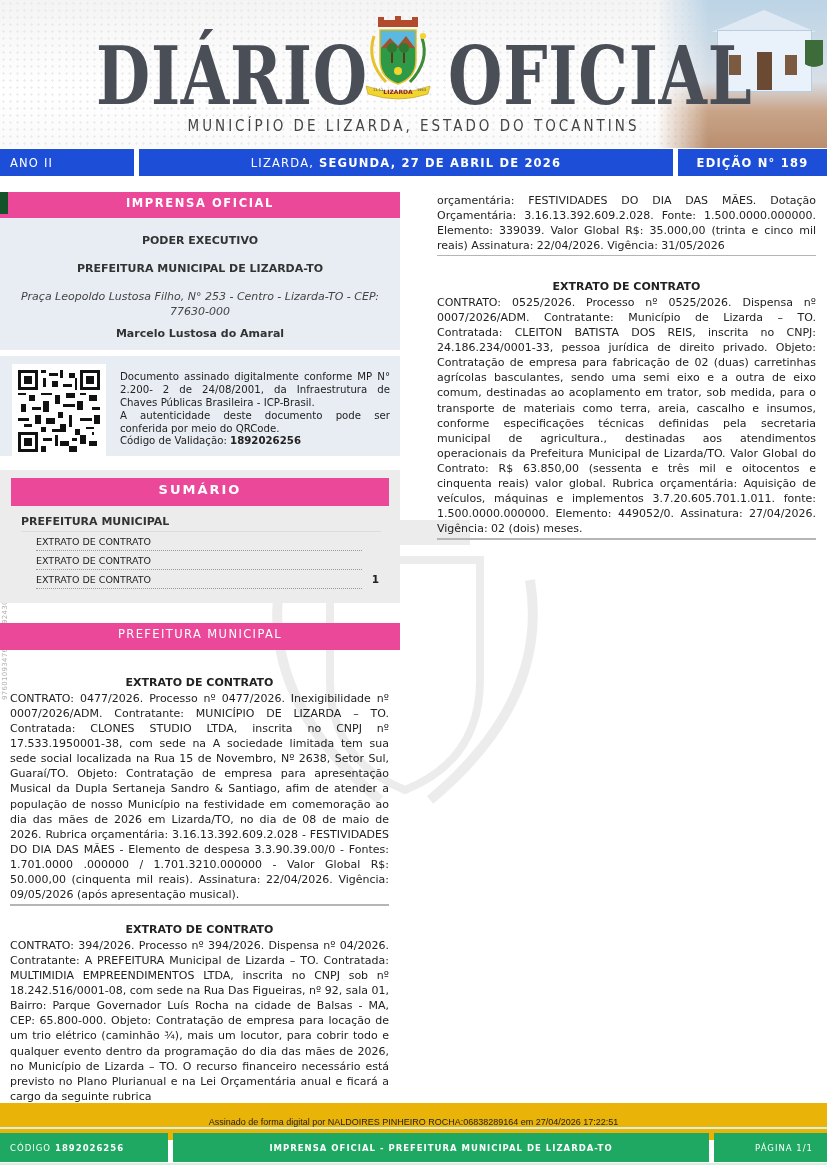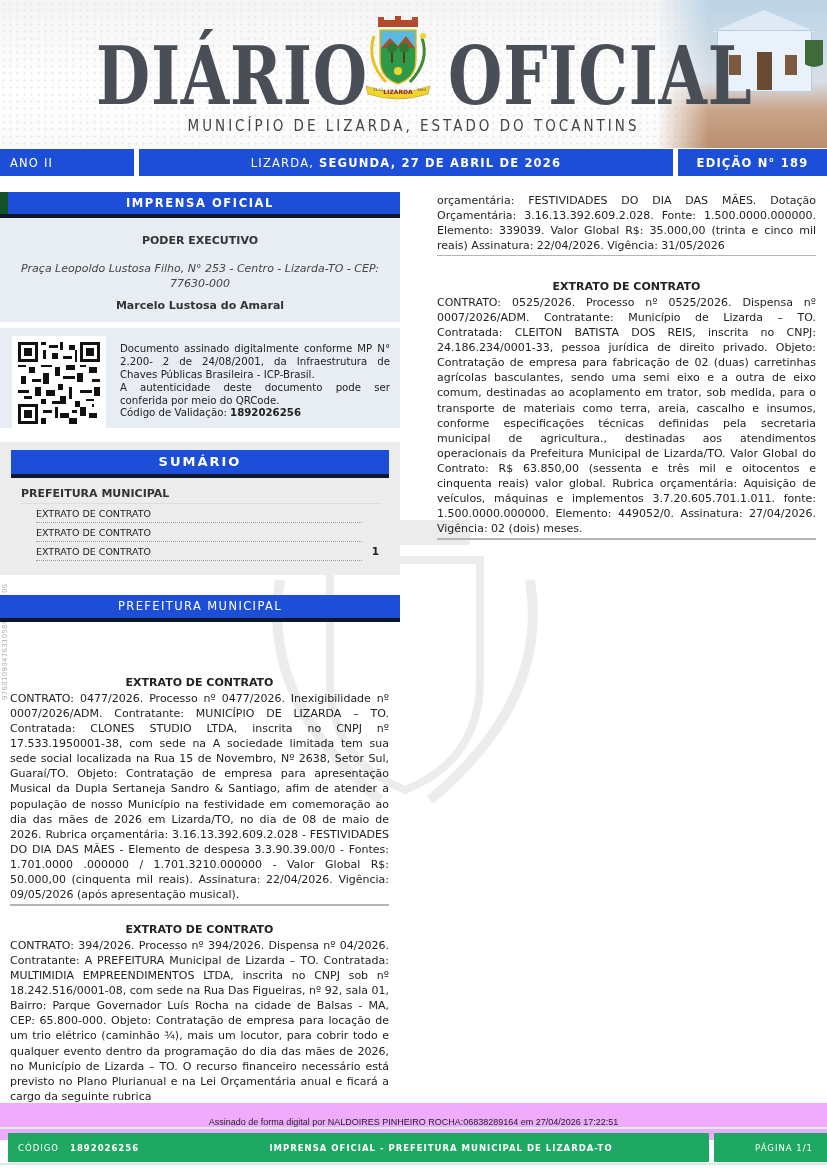--- a/index.html
+++ b/index.html
@@ -36,23 +36,23 @@
   .infobar { position: absolute; top: 149px; left: 0; width: 827px; height: 27px; }
   .infobar .seg { position: absolute; top: 0; height: 27px; background: #1d4ed8; color: #fff;
     display: flex; align-items: center; font-size: 11.5px; letter-spacing: 1.2px; }
   .seg-ano { left: 0; width: 134px; padding-left: 10px; }
   .seg-date { left: 139px; width: 534px; justify-content: center; }
   .seg-edicao { left: 678px; width: 149px; justify-content: center; font-weight: bold; }
   .seg-date b { font-weight: bold; margin-left: 5px; }
 
   
   .left-col { position: absolute; left: 0; top: 192px; width: 400px; }
-  .section-band { position: relative; height: 26px; background: #1d4ed8; color: #fff;
+  .section-band { position: relative; height: 26px; background: #ec4899; color: #fff;
     display: flex; align-items: center; justify-content: center; font-weight: bold;
-    font-size: 11.5px; letter-spacing: 1.6px; border-bottom: 4px solid #0f172a; }
+    font-size: 11.5px; letter-spacing: 1.6px; border-bottom: 4px solid #ec4899; }
   .band-imprensa { width: 400px; margin-left: 0; }
   .band-imprensa::before { content: ""; position: absolute; left: 0; top: 0; width: 8px; height: 100%; background: #14532a; }
 
   .exec-box { width: 400px; background: #e8edf3; padding: 16px 12px 10px; text-align: center; font-size: 11px; color: #333; }
   .exec-box .h { font-weight: bold; margin-bottom: 15px; }
   .exec-box .addr { color: #444; margin-bottom: 7px; line-height: 1.35; font-style: italic; }
   .exec-box .mayor { font-weight: bold; }
 
   .sig-box { width: 400px; margin-top: 6px; background: #e8edf3; padding: 8px 10px 12px 12px; display: flex; height: 100px; }
   .qr { width: 94px; height: 94px; background: #fff; padding: 6px; flex-shrink: 0; }
@@ -78,26 +78,26 @@
   .art4 { position: absolute; left: 437px; top: 279px; width: 379px; }
 
   
   .watermark { position: absolute; left: 260px; top: 520px; width: 290px; height: 300px; opacity: .07; pointer-events: none; }
 
   
   .side-code { position: absolute; left: 1px; top: 700px; transform: rotate(-90deg); transform-origin: left top;
     font-size: 7px; color: #b0b0b0; letter-spacing: .3px; white-space: nowrap; }
 
   
-  .signed-bar { position: absolute; left: 0; top: 1103px; width: 827px; height: 37px; background: #f0abfc;
+  .signed-bar { position: absolute; left: 0; top: 1103px; width: 827px; height: 37px; background: #eab308;
     font-family: "Liberation Sans", sans-serif; font-size: 9px; color: #222; display: flex; align-items: center; justify-content: center; }
   .footer-line { position: absolute; left: 0; top: 1127px; width: 827px; height: 2px; background: #d5efe0; }
   .footer { position: absolute; left: 0; top: 1133px; width: 827px; height: 29px; }
   .footer .seg { position: absolute; top: 0; height: 29px; background: #1fa862; color: #fff; display: flex; align-items: center; font-size: 8.5px; letter-spacing: 1px; }
-  .f-code { left: 8px; width: 168px; padding-left: 10px; gap: 7px; }
+  .f-code { left: 0; width: 168px; padding-left: 10px; }
   .f-code b { margin-left: 4px; }
   .f-mid { left: 173px; width: 536px; justify-content: center; font-weight: bold; }
   .f-page { left: 714px; width: 113px; justify-content: flex-end; padding-right: 14px; }
   .footer-bottom { position: absolute; left: 0; top: 1163px; width: 827px; height: 2px; background: #d5efe0; }
 </style>
 </head>
 <body>
 
 <div class="masthead">
   <div class="dots"></div>
@@ -153,20 +153,21 @@
   <rect x="80" y="0" width="130" height="25" fill="#000"></rect>
 </svg>
 
 <div class="side-code">9760109347631058924302 06</div>
 
 <div class="left-col">
   <div class="section-band band-imprensa">IMPRENSA OFICIAL</div>
 
   <div class="exec-box">
     <div class="h">PODER EXECUTIVO</div>
+    <div class="h">PREFEITURA MUNICIPAL DE LIZARDA-TO</div>
     <div class="addr">Praça Leopoldo Lustosa Filho, N° 253 - Centro - Lizarda-TO - CEP: 77630-000</div>
     <div class="mayor">Marcelo Lustosa do Amaral</div>
   </div>
 
   <div class="sig-box">
     <div class="qr">
       <svg viewBox="0 0 29 29" shape-rendering="crispEdges">
         <rect x="0" y="0" width="7" height="7" fill="#111"></rect>
           <rect x="1" y="1" width="5" height="5" fill="#fff"></rect>
           <rect x="2" y="2" width="3" height="3" fill="#111"></rect>

